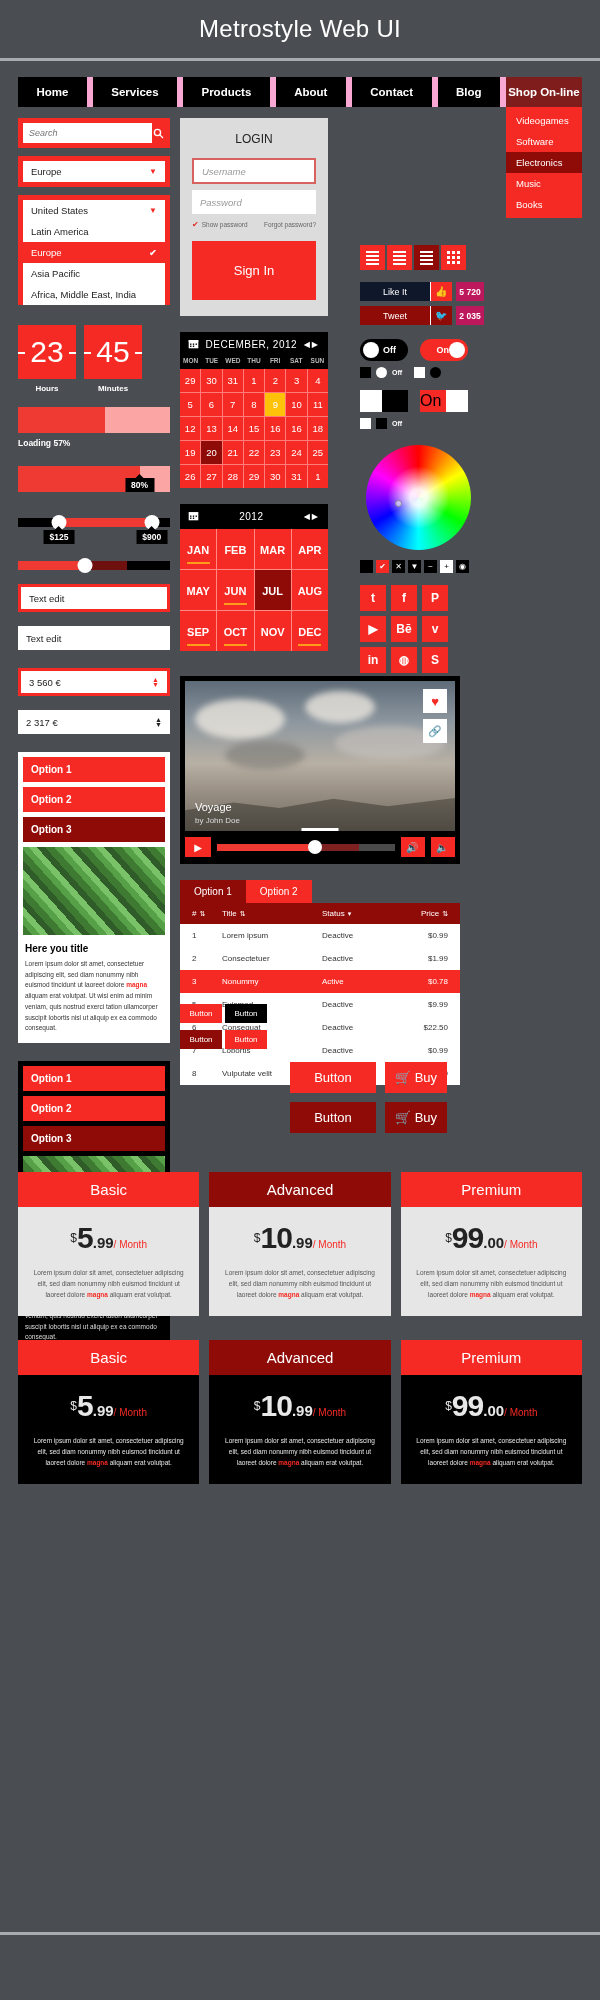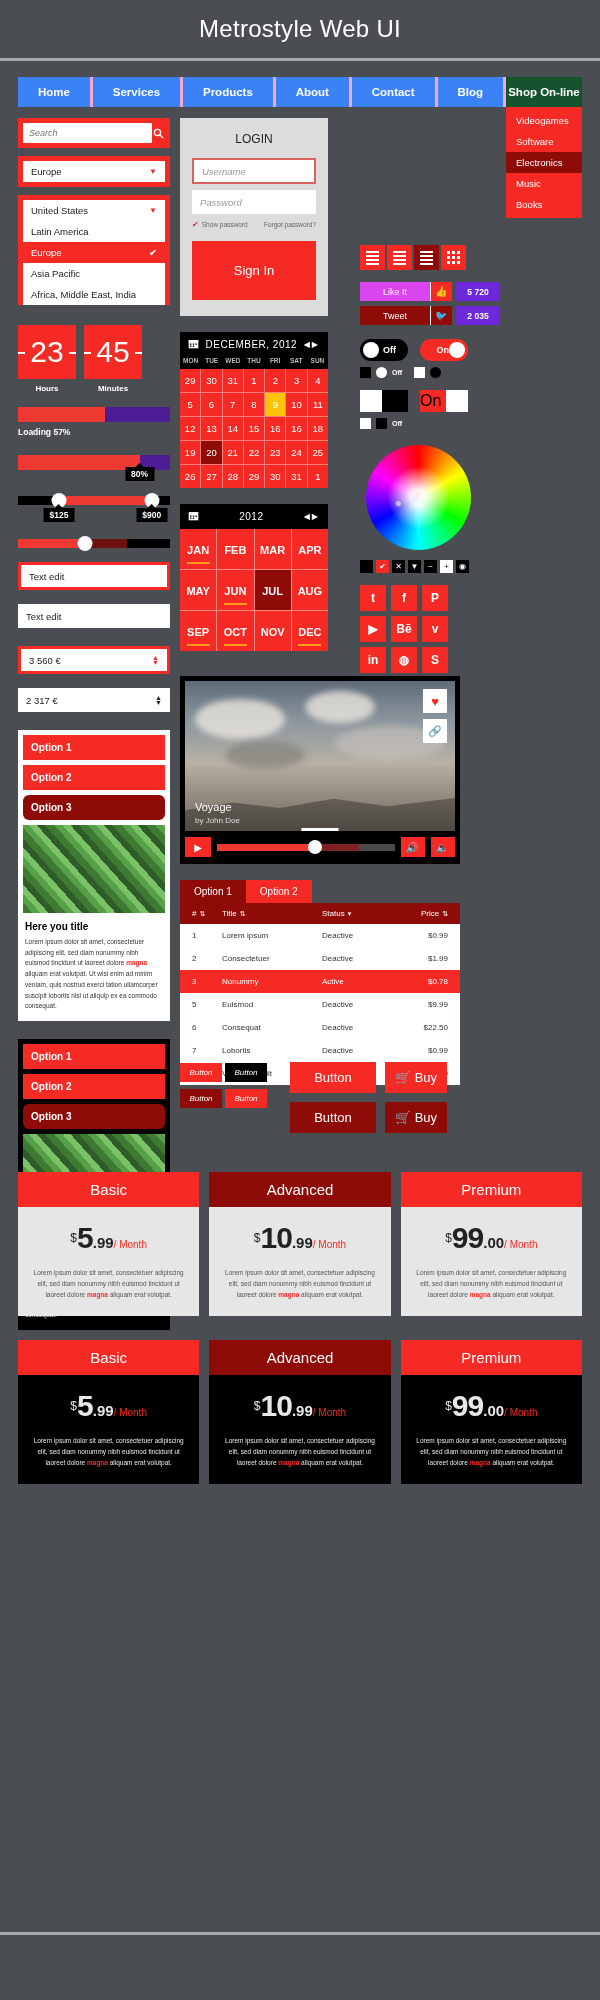--- a/index.html
+++ b/index.html
@@ -16,25 +16,25 @@
   .hdr-rule { height:3px; background:#a8abb0; margin:0 0 0 0; }
 
   
   .red { background:#f62a24; }
   .blk { background:#000; }
 
   
   .navwrap { position:absolute; left:18px; top:77px; width:564px; }
   .nav { display:flex; }
   .nav-item {
-    background:#3b82f6; color:#fff; font-size:11.5px; font-weight:bold;
-    padding:9px 0; text-align:center; border-right:3px solid #f9a8d4;
+    background:#000000; color:#fff; font-size:11.5px; font-weight:bold;
+    padding:9px 0; text-align:center; border-right:6px solid #f9a8d4;
     flex:1 1 auto;
   }
-  .nav-item.last { background:#14532d; border-right:none; width:76px; flex:0 0 76px;}
+  .nav-item.last { background:#7f1d1d; border-right:none; width:76px; flex:0 0 76px;}
   .submenu { position:absolute; left:488px; top:30px; width:76px; background:#f62a24; padding:3px 0;}
   .submenu div { color:#fff; font-size:9.5px; padding:5px 10px; }
   .submenu div.sel { background:#8f0b08; }
 
   
   .col-l { position:absolute; left:18px; top:118px; width:152px; }
   .srchwrap { background:#f62a24; padding:5px; display:flex; }
   .srch { flex:1; background:#fff; border:none; height:20px; font-size:9px;
           font-style:italic; color:#888; padding:0 6px; font-family:inherit;}
   .srchbtn { width:22px; height:20px; background:#f62a24; color:#fff; display:flex;
@@ -54,21 +54,21 @@
   .timer { display:flex; gap:8px; margin-top:20px; }
   .tcell { width:58px; }
   .tbox { height:54px; background:#f62a24; color:#fff; font-size:30px;
           display:flex; align-items:center; justify-content:center;
           position:relative; font-weight:400;}
   .tbox:before, .tbox:after { content:""; position:absolute; top:50%; width:7px;
           height:2px; background:#fff; }
   .tbox:before { left:0; } .tbox:after { right:0; }
   .tlabel { color:#fff; font-size:8px; text-align:center; margin-top:5px; font-weight:bold;}
 
-  .bar { height:15px; background:#4c1d95; margin-top:14px; position:relative; }
+  .bar { height:26px; background:#fca5a5; margin-top:14px; position:relative; }
   .bar i { display:block; height:100%; background:#ee3a33; }
   .barlbl { color:#fff; font-size:8.5px; font-weight:bold; margin-top:5px; }
   .tip { position:absolute; background:#000; color:#fff; font-size:8.5px;
          font-weight:bold; padding:2px 6px; top:12px; transform:translateX(-50%); }
   .tip:before { content:""; position:absolute; top:-4px; left:50%; margin-left:-4px;
          border-left:4px solid transparent; border-right:4px solid transparent;
          border-bottom:4px solid #000; }
 
   .slider { height:9px; background:#000; margin-top:26px; position:relative; }
   .slider .fill { position:absolute; height:100%; background:#ee3a33; }
@@ -79,21 +79,21 @@
   .tinput { background:#f62a24; padding:3px; margin-top:14px; }
   .tinput .inner { background:#fff; height:22px; display:flex; align-items:center;
                    padding:0 8px; font-size:9.5px; color:#222; justify-content:space-between;}
   .tinput.plain { background:transparent; padding:0; }
   .tinput.plain .inner { height:24px; }
   .spin { display:flex; flex-direction:column; line-height:5px; color:#f62a24; font-size:7px; }
 
   .card { margin-top:18px; background:#fff; padding:5px; }
   .card.dark { background:#000; }
   .opt { color:#fff; font-size:10px; font-weight:bold; padding:7px 8px; background:#f62a24; margin-bottom:5px;}
-  .opt.sel { background:#8f0b08;border-radius:6px; }
+  .opt.sel { background:#8f0b08; }
   .thumb { height:88px; background:
       repeating-linear-gradient(48deg,#3f7a33 0 7px,#56a047 7px 13px,#79c268 13px 19px,#2f5c28 19px 25px),
       radial-gradient(circle at 20% 30%, #8fd47c 8%, transparent 9%),
       radial-gradient(circle at 60% 70%, #7bc96a 7%, transparent 8%),
       #4b8d3d; }
   .cardtitle { font-size:10px; font-weight:bold; margin:8px 2px 5px; }
   .card.dark .cardtitle { color:#fff; }
   .cardtext { font-size:6.5px; line-height:1.65; color:#333; margin:0 2px 4px; }
   .card.dark .cardtext { color:#ddd; }
   .cardtext b { color:#f62a24; }
@@ -139,28 +139,28 @@
   .vbtn { width:25px; height:25px; background:#f62a24; display:flex; align-items:center;
           justify-content:center; }
   .vbtn.sel { background:#8f0b08; }
   .glyph { display:flex; flex-direction:column; gap:2px; }
   .glyph i { display:block; width:13px; height:2px; background:#fff; }
   .dots { display:grid; grid-template-columns:repeat(3,3px); gap:2px; }
   .dots i { width:3px; height:3px; background:#fff; display:block; }
 
   .social-ct { margin-top:12px; }
   .sct { display:flex; height:19px; margin-bottom:5px; align-items:stretch; }
-  .sct .lbl { background:#d946ef; color:#fff; font-size:9px; display:flex;
+  .sct .lbl { background:#0f172a; color:#fff; font-size:9px; display:flex;
               align-items:center; justify-content:center; width:70px; }
   .sct .ico { background:#f62a24; color:#fff; width:22px; display:flex;
               align-items:center; justify-content:center; font-size:10px;
               border-left:1px solid #fff; }
   .sct.tw .lbl, .sct.tw .ico { background:#8f0b08; }
-  .sct .num { background:#6d28d9; color:#fff; font-size:8.5px; display:flex;
-              align-items:center; justify-content:center; width:44px; margin-left:4px;
+  .sct .num { background:#be185d; color:#fff; font-size:8.5px; display:flex;
+              align-items:center; justify-content:center; width:28px; margin-left:4px;
               font-weight:bold;}
 
   .toggles { margin-top:14px; }
   .tgrow { display:flex; align-items:center; gap:12px; margin-bottom:6px; }
   .tg { width:48px; height:22px; border-radius:11px; display:flex; align-items:center;
         padding:0 3px; }
   .tg.off { background:#000; } .tg.on { background:#f62a24; justify-content:flex-end; }
   .tg .ball { width:16px; height:16px; border-radius:50%; background:#fff; }
   .tg .t { color:#fff; font-size:9px; font-weight:bold; }
   .tg.off .t { margin-left:4px; color:#fff; }
@@ -223,21 +223,21 @@
   .tab { font-size:10px; color:#fff; padding:6px 14px; background:#f62a24; }
   .tab.sel { background:#8f0b08; }
   .thead { background:#8f0b08; display:flex; color:#fff; font-size:8px; padding:6px 0; }
   .trow { display:flex; font-size:8px; color:#333; background:#fff; padding:7px 0; }
   .trow.act { background:#f62a24; color:#fff; }
   .c1 { width:42px; padding-left:12px; } .c2 { flex:1; } .c3 { width:78px; }
   .c4 { width:60px; text-align:right; padding-right:12px; }
   .srt { font-size:7px; margin-left:3px; }
 
   
-  .btns-l { position:absolute; left:180px; top:1061px; width:90px;font-style:italic; }
+  .btns-l { position:absolute; left:180px; top:1002px; width:90px; }
   .bsm { font-size:8px; color:#fff; padding:5px 0; width:42px; text-align:center;
          display:inline-block; margin:0 3px 5px 0; }
   .bsm.red { background:#f62a24; } .bsm.blk { background:#000; }
   .bsm.drd { background:#8f0b08; }
   .btns-m { position:absolute; left:290px; top:1062px; }
   .bbig { background:#f62a24; color:#fff; font-size:13px; padding:8px 0; width:86px;
           text-align:center; margin-bottom:9px; }
   .bbig.d { background:#8f0b08; }
   .btns-r { position:absolute; left:385px; top:1062px; }
   .bbuy { background:#f62a24; color:#fff; font-size:13px; padding:8px 0; width:62px;

